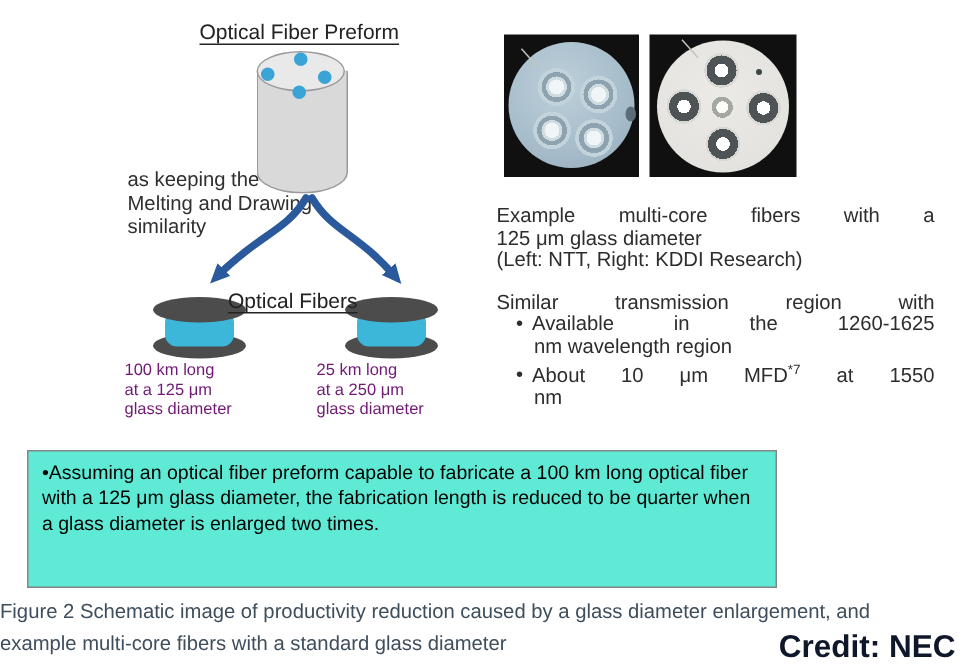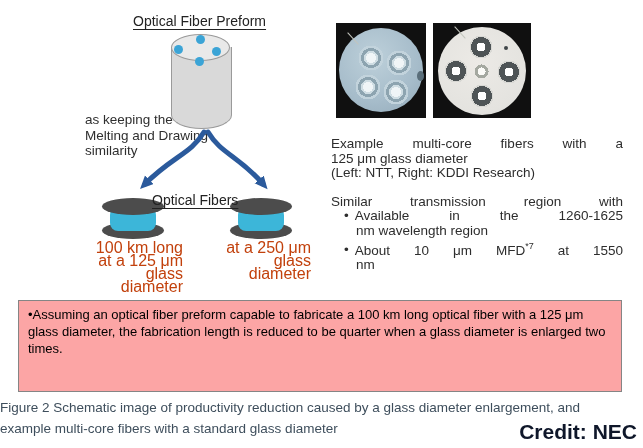--- a/index.html
+++ b/index.html
@@ -19,21 +19,21 @@
   .core-dot{width:9px;height:9px;border-radius:50%;background:#3ba4d6;}
   #melting-label{left:85px;top:112px;font-size:13.5px;line-height:15.5px;color:#2f2f2f;}
   #arrows-svg{left:95px;top:126px;}
   .spool{width:62px;height:42px;}
   #spool-left{left:102px;top:198px;}
   #spool-right{left:230px;top:198px;}
   .spool .flange{position:absolute;left:0;width:62px;height:17px;border-radius:50%;background:#4c4c4c;}
   .spool .flange.top{top:0;z-index:3;}
   .spool .flange.bottom{top:24px;z-index:1;}
   .spool .barrel{position:absolute;left:8px;top:9px;width:46px;height:24px;background:#3cb6d9;border-radius:8px;z-index:2;}
-  .spool-label{width:100px;top:241px;text-align:right;font-size:16px;line-height:13px;color:#c2410c;}
+  .spool-label{width:100px;top:241px;text-align:left;font-size:11px;line-height:13px;color:#701a75;}
   #spool-label-left{left:83px;}
   #spool-label-right{left:211px;}
   
   .micro{background:#101010;}
   #micro-left{left:336px;top:23px;width:90px;height:95px;}
   #micro-right{left:433px;top:23px;width:98px;height:95px;}
   #micro-left .fiber-circle{position:absolute;left:3px;top:5px;width:84px;height:84px;border-radius:50%;
     background:radial-gradient(circle at 42% 35%, #bdd0da 0%, #a6bcca 60%, #93aab9 100%);}
   #micro-right .fiber-circle{position:absolute;left:5px;top:4px;width:88px;height:88px;border-radius:50%;
     background:radial-gradient(circle at 45% 40%, #eceae6 0%, #e4e3df 70%, #d6d8d6 100%);}
@@ -48,21 +48,21 @@
   .scratch{position:absolute;width:16px;height:1px;background:#c2c5bd;transform:rotate(48deg);}
   
   #right-panel{left:331px;top:137px;width:292px;font-size:13.5px;line-height:14.6px;color:#2d2d2d;}
   .just{text-align:justify;text-align-last:justify;}
   .gap{height:14px;}
   .b-line{padding-left:13px;}
   .b-cont{padding-left:25px;}
   .bullet{padding-right:6px;}
   sup{font-size:9px;}
   
-  #note-box{left:18px;top:300px;width:604px;height:92px;background:#fca5a5;border:1px solid #858585;
+  #note-box{left:18px;top:300px;width:500px;height:92px;background:#5eead4;border:1px solid #858585;
     box-sizing:border-box;padding:5px 9px;font-size:13px;line-height:17px;color:#000;}
   
   #figure-caption{left:0;top:398px;width:643px;text-align:left;font-size:13.5px;line-height:20.5px;color:#3e4e5c;}
   #credit{right:6px;top:420px;font-size:21px;font-weight:bold;color:#0f172a;white-space:nowrap;}
 </style>
 </head>
 <body>
 
 <div id="canvas">
 
@@ -103,20 +103,21 @@
     <div class="barrel"></div>
     <div class="flange top"></div>
   </div>
 
   <div class="abs spool-label" id="spool-label-left">
     <div>100 km long</div>
     <div>at a 125 μm</div>
     <div>glass diameter</div>
   </div>
   <div class="abs spool-label" id="spool-label-right">
+    <div>25 km long</div>
     <div>at a 250 μm</div>
     <div>glass diameter</div>
   </div>
 
   <div class="abs micro" id="micro-left">
     <div class="fiber-circle">
       <div class="core-ntt" style="left:19px;top:17px;"></div>
       <div class="core-ntt" style="left:47px;top:22px;"></div>
       <div class="core-ntt" style="left:16px;top:46px;"></div>
       <div class="core-ntt" style="left:44px;top:51px;"></div>

